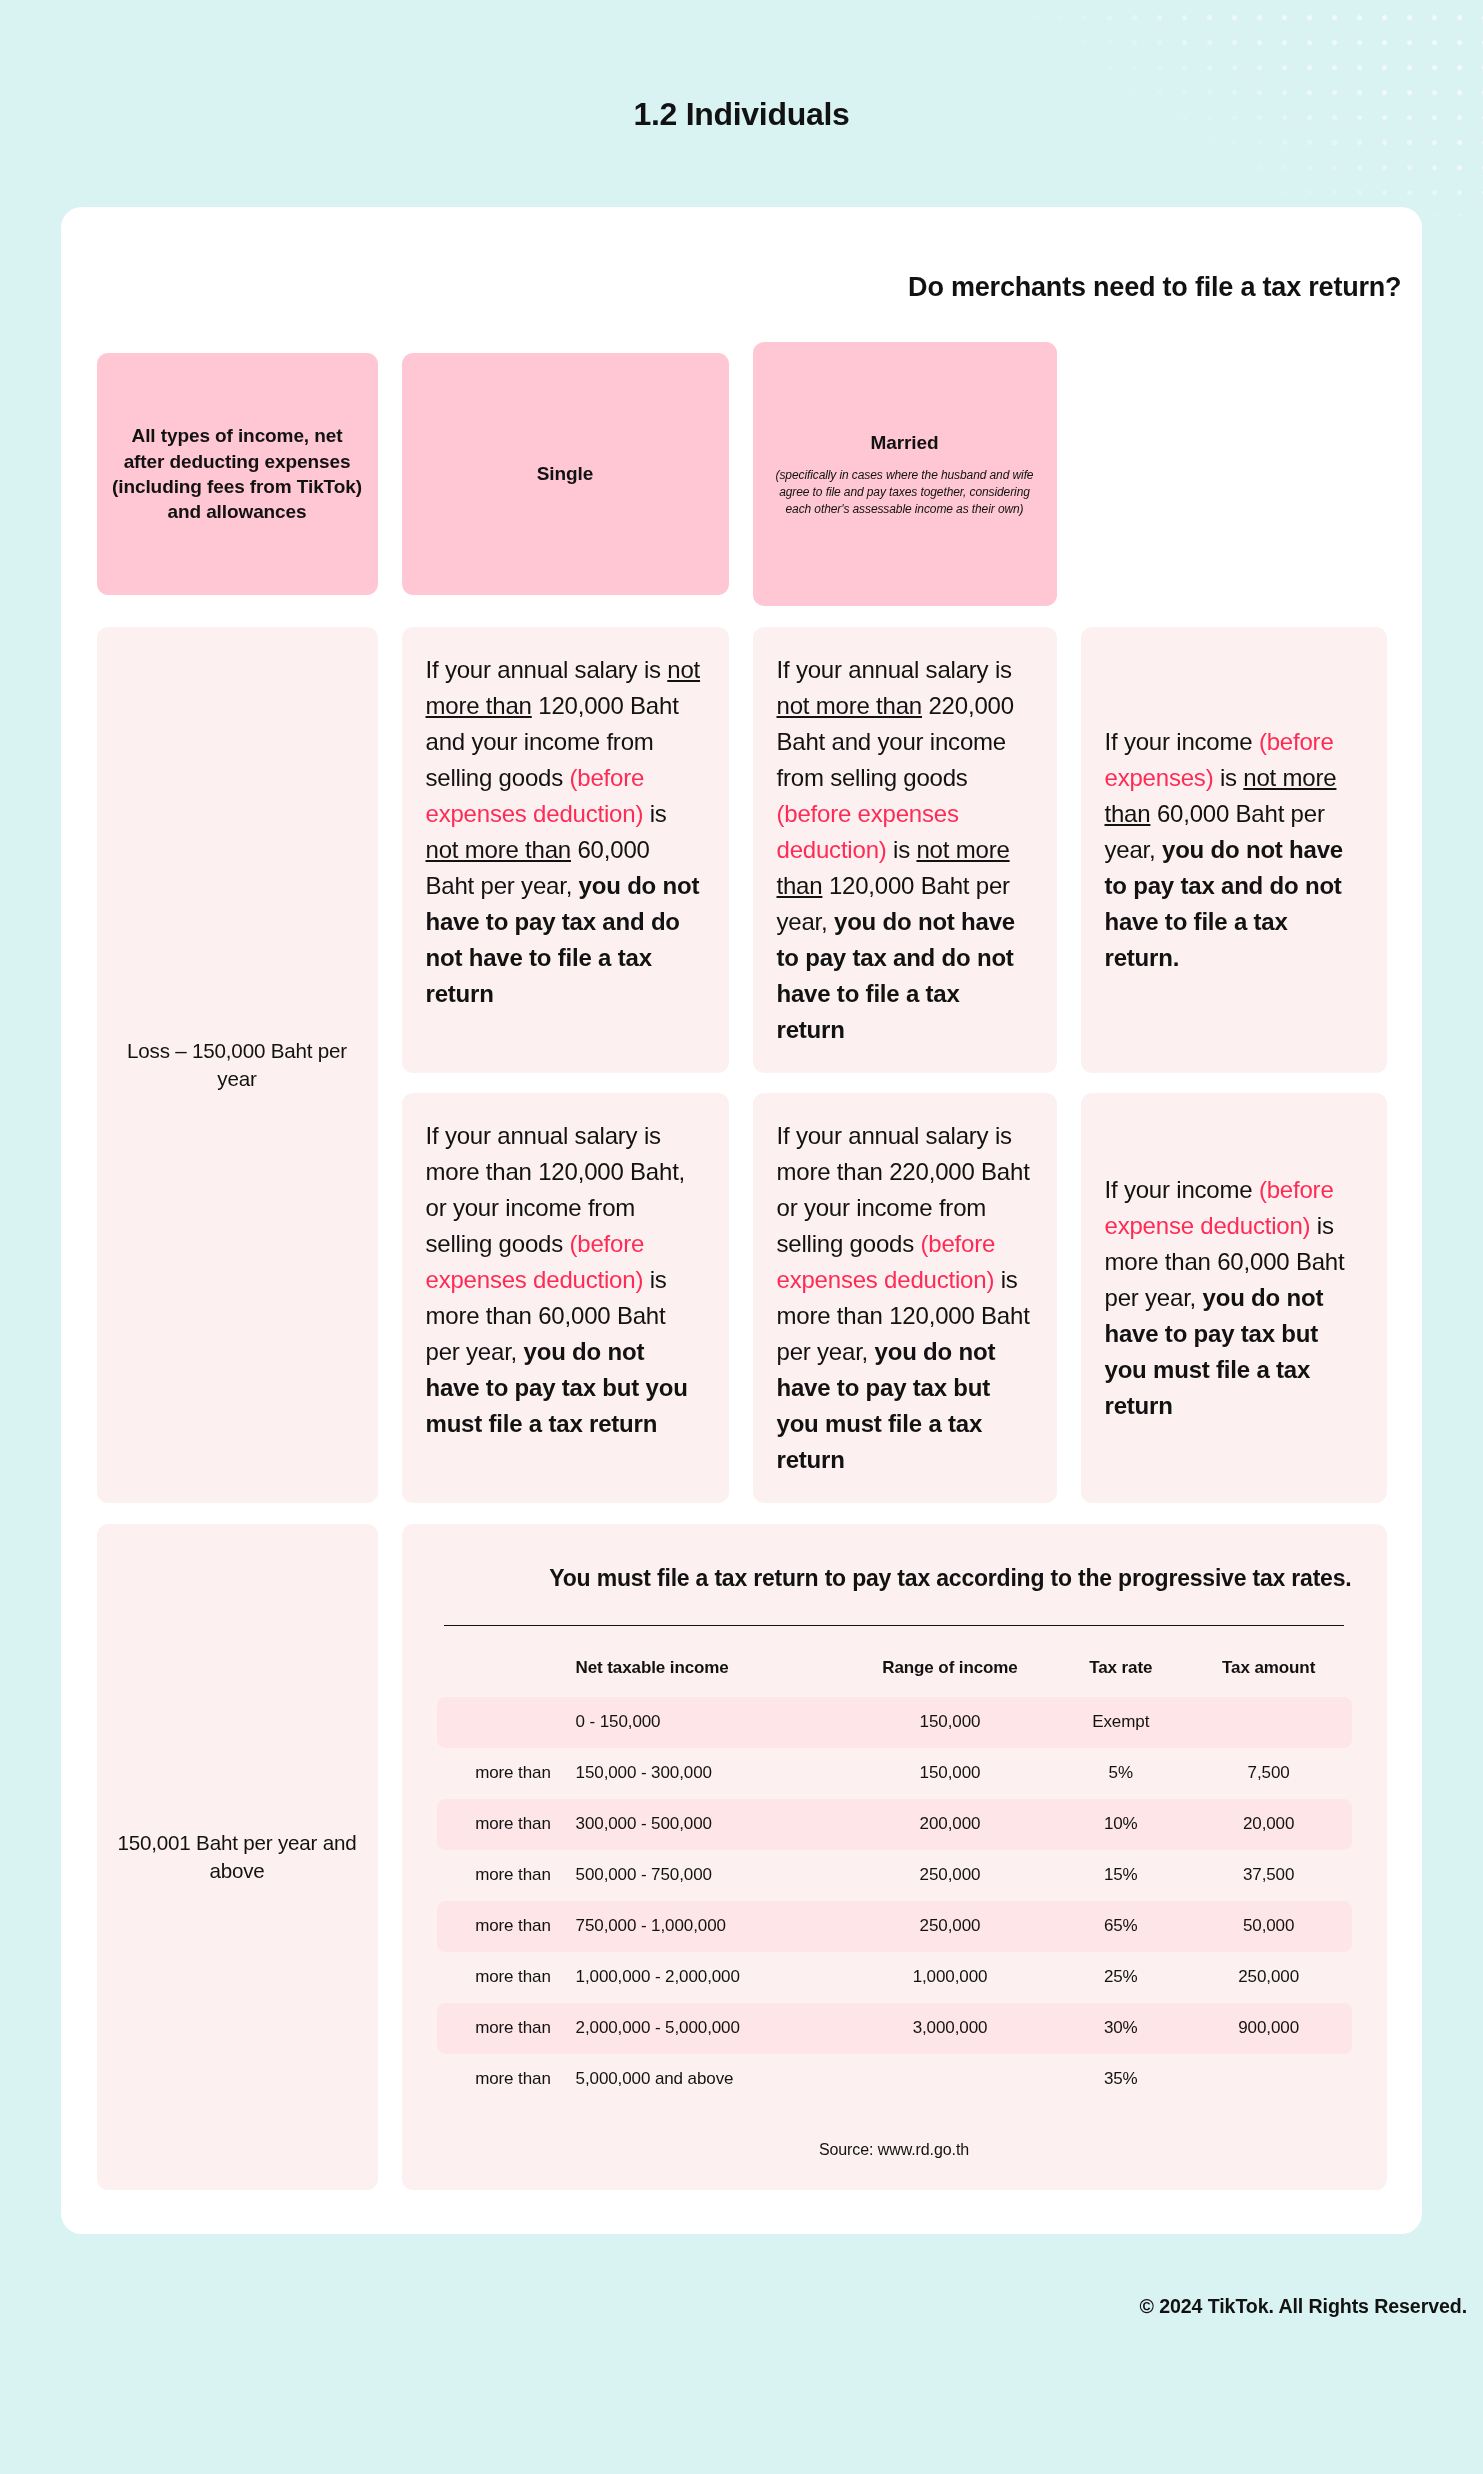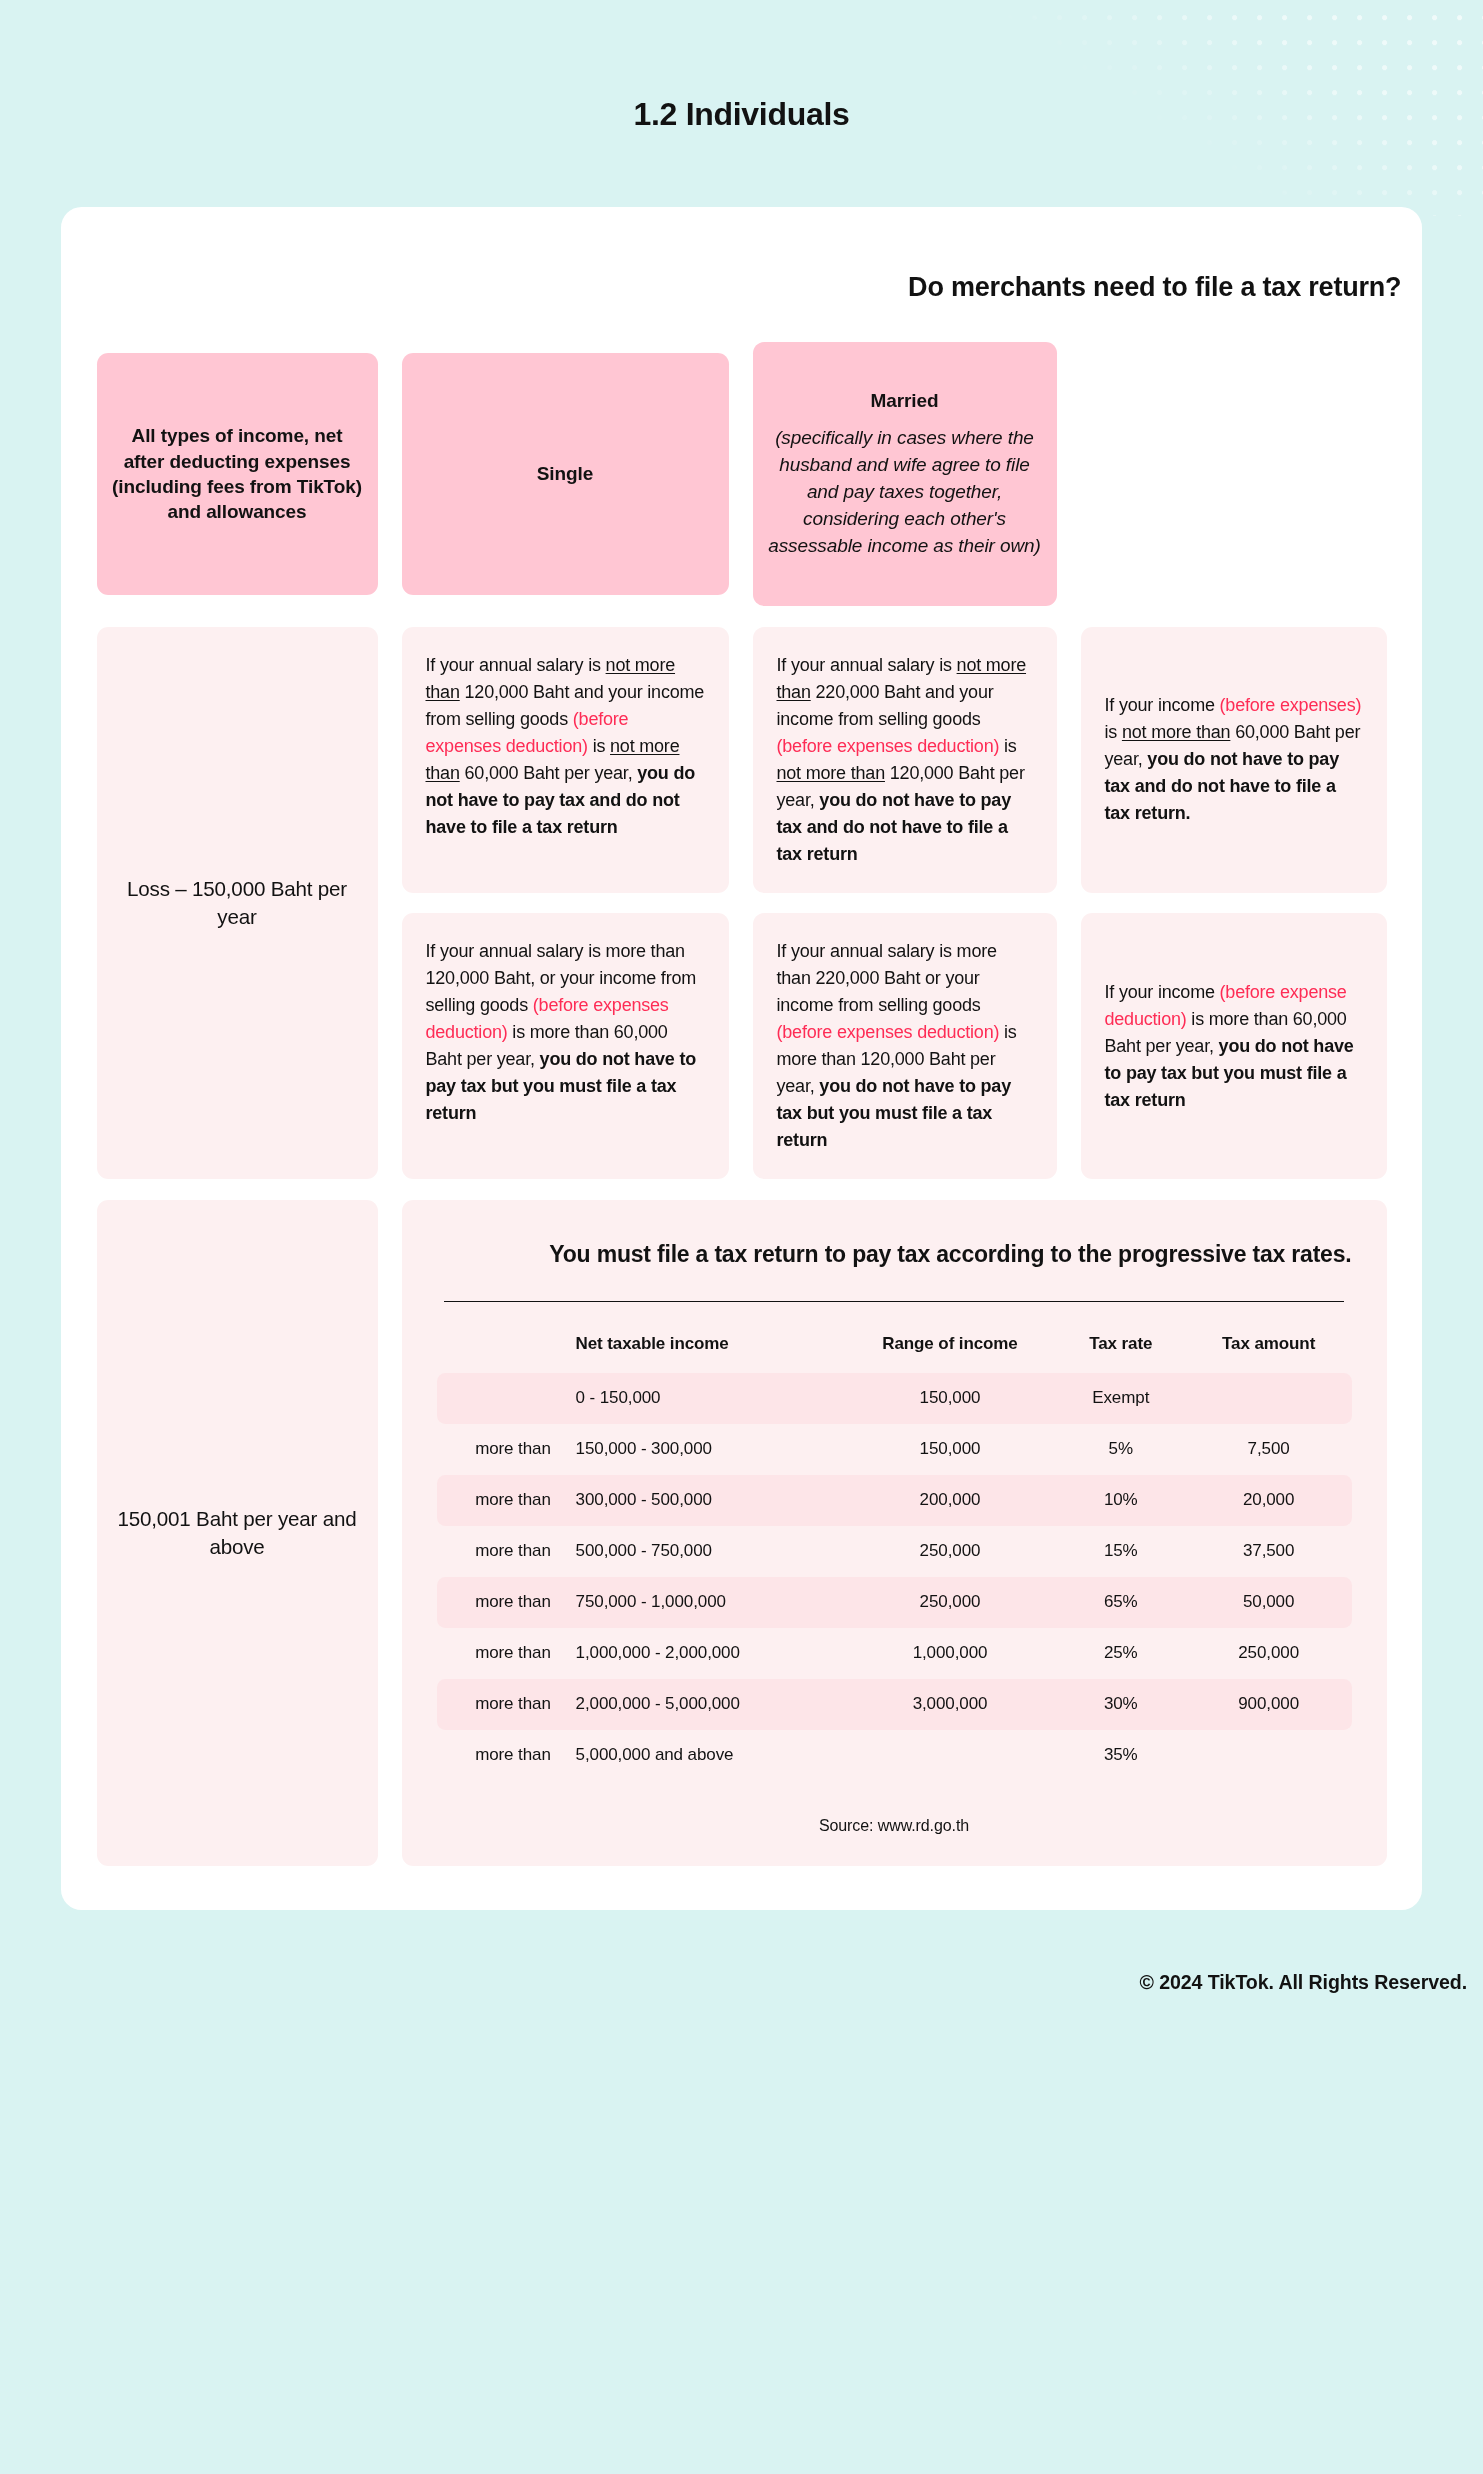--- a/index.html
+++ b/index.html
@@ -83,21 +83,21 @@
     line-height: 1.33;
     letter-spacing: -0.1px;
     min-height: 242px;
     align-self: center;
   }
   .hdr.tall { min-height: 264px; }
   .hdr .sub {
     display: block;
     font-weight: normal;
     font-style: italic;
-    font-size: 19px;
+    font-size: 12px;
     line-height: 1.42;
     margin-top: 11.3px;
     letter-spacing: -0.1px;
   }
 
   .row-label {
     background: #fdf0f1;
     border-radius: 11.3px;
     display: flex;
     align-items: center;
@@ -106,21 +106,21 @@
     font-size: 20.6px;
     line-height: 1.36;
     letter-spacing: -0.2px;
     padding: 15.5px 11.3px;
   }
 
   .cell {
     background: #fdf0f1;
     border-radius: 11.3px;
     padding: 25px 24px;
-    font-size: 18px;
+    font-size: 24px;
     line-height: 1.5;
     letter-spacing: -0.2px;
     display: flex;
     align-items: center;
   }
   .cell.vtop { align-items: flex-start; }
   .cell.vmid { align-items: center; }
 
   .cell b { font-weight: bold; }
   .accent { color: #fe2c55; }

